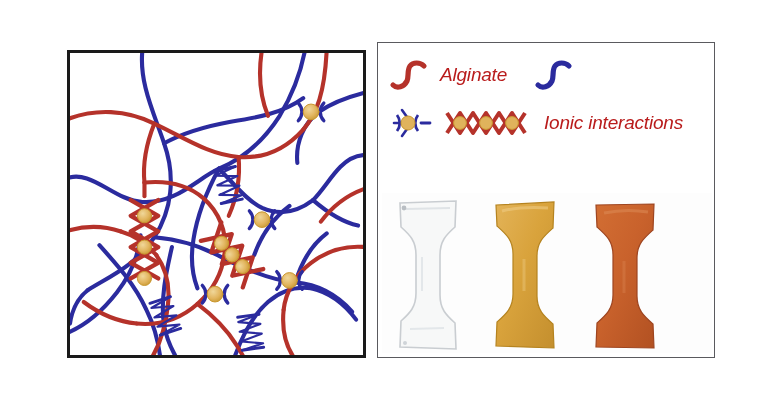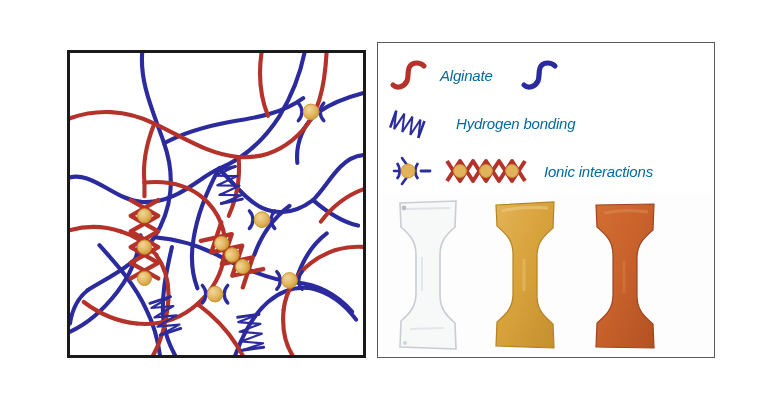--- a/index.html
+++ b/index.html
@@ -49,22 +49,22 @@
     padding: 8px 0 0 0;
   }
   .legend-row {
     display: flex;
     align-items: center;
     height: 48px;
     padding-left: 10px;
   }
   .legend-label {
     font-style: italic;
-    font-size: 15px;
-    color: #0369a1;
+    font-size: 19px;
+    color: #b91c1c;
     white-space: nowrap;
     letter-spacing: -0.2px;
   }
   .legend-icon { flex: none; display: block; }
   .gap-sm { width: 10px; flex: none; }
   .gap-md { width: 16px; flex: none; }
   .gap-lg { width: 26px; flex: none; }
 
   
   #samples {
@@ -214,30 +214,20 @@
       </svg>
       <div class="gap-sm"></div>
       <span class="legend-label">Alginate</span>
       <div class="gap-lg"></div>
       <svg class="legend-icon" width="42" height="34" viewBox="0 0 42 34">
         <path d="M5,27 C9,31 16,29 19,23 C21,18 19,12 22,8 C25,4 32,4 36,8" fill="none" stroke="#2b2b9e" stroke-width="5.2" stroke-linecap="round"></path>
       </svg>
       <div class="gap-sm"></div>
     </div>
 
-    <div class="legend-row">
-      <svg class="legend-icon" width="42" height="42" viewBox="0 0 42 42">
-        <g transform="translate(10,4) rotate(20)">
-          <path d="M0,-9 L0,9 M30,-9 L30,9" stroke="#2b2b9e" stroke-width="2.6" fill="none" transform="translate(0,14)"></path>
-          <path d="M0,-9 L4.3,9 L8.6,-9 L12.9,9 L17.2,-9 L21.5,9 L25.8,-9 L30,9" stroke="#2b2b9e" stroke-width="2" fill="none" transform="translate(0,14)"></path>
-        </g>
-      </svg>
-      <div class="gap-lg"></div>
-      <span class="legend-label">Hydrogen bonding</span>
-    </div>
 
     <div class="legend-row">
       <svg class="legend-icon" width="46" height="40" viewBox="0 0 46 40">
         <g transform="translate(20,20)">
           <path d="M-6,-13 L-1,-6 M-6,13 L-1,6 M-14,0 L-8,0" stroke="#2b2b9e" stroke-width="2.6" fill="none" stroke-linecap="round"></path>
           <path d="M-11,-8 A13,13 0 0 1 -11,8" stroke="#2b2b9e" stroke-width="2.8" fill="none"></path>
           <path d="M10,-8 A13,13 0 0 0 10,8" stroke="#2b2b9e" stroke-width="2.8" fill="none"></path>
           <path d="M13,0 L22,0" stroke="#2b2b9e" stroke-width="2.8" stroke-linecap="round"></path>
           <circle cx="0" cy="0" r="7" fill="#e0b35c" stroke="#c9972f" stroke-width="1"></circle>
         </g>

